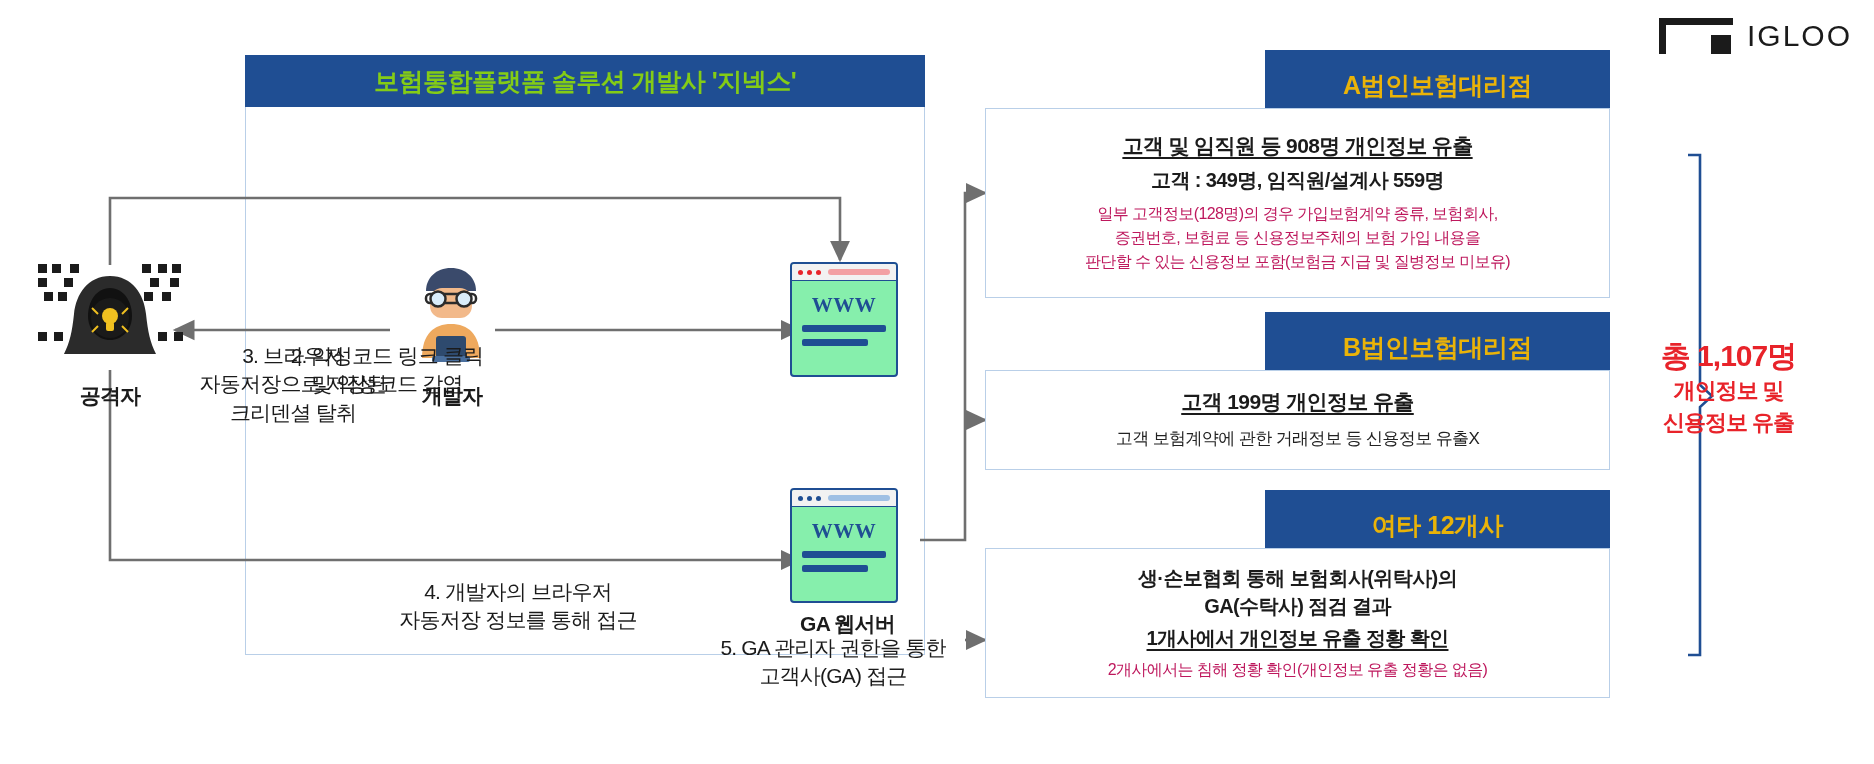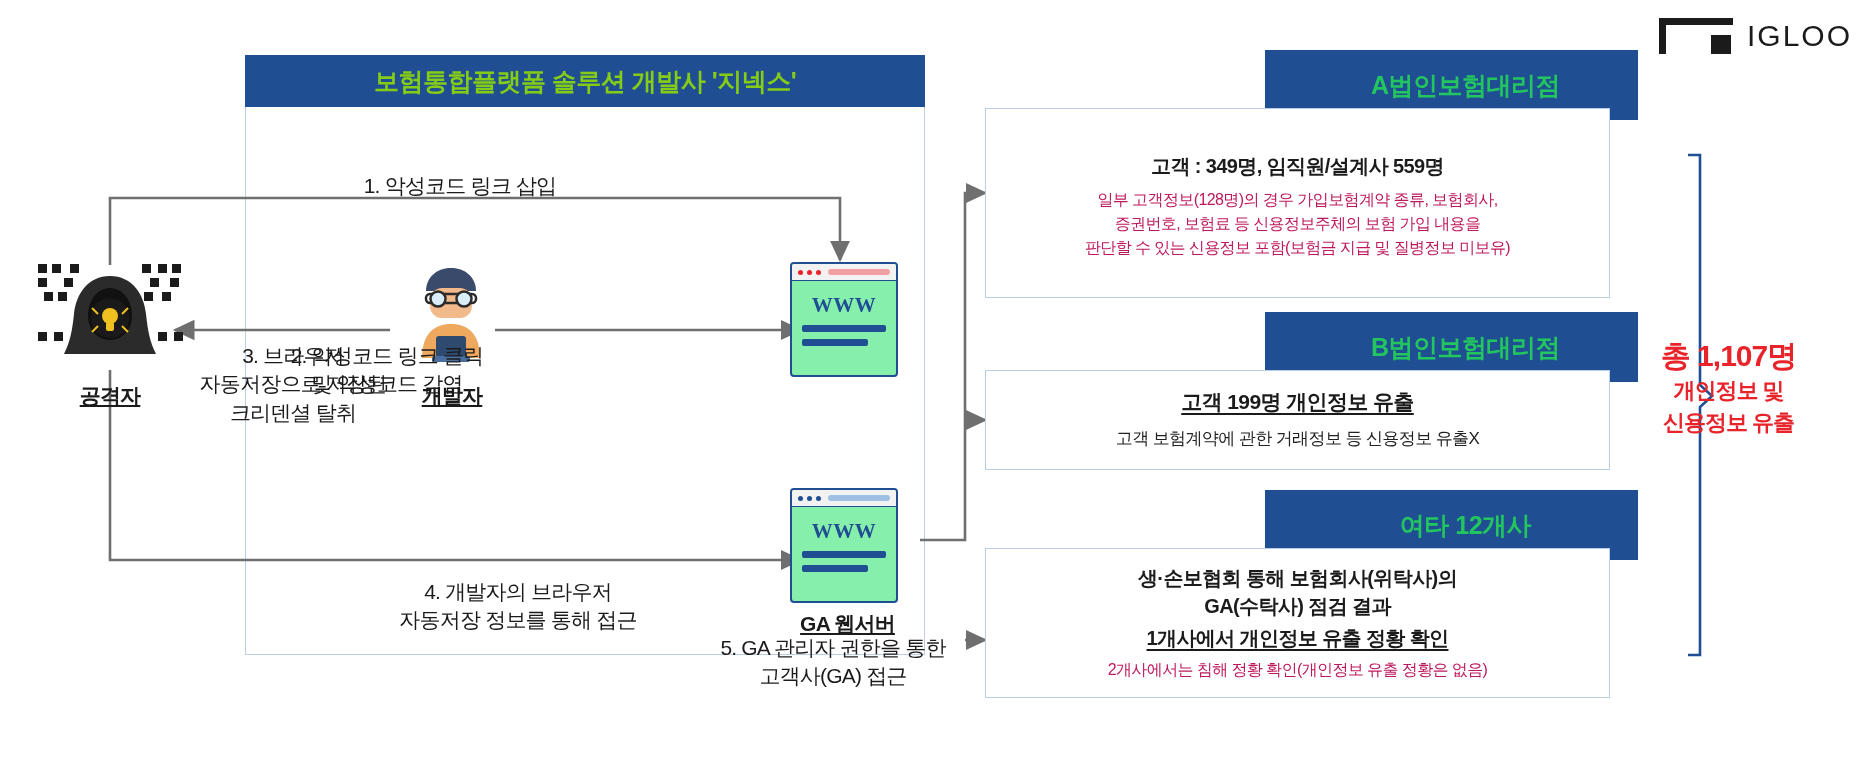--- a/index.html
+++ b/index.html
@@ -22,42 +22,42 @@
   .logo-mark .sq-white{position:absolute;left:7px;top:7px;width:44px;height:22px;background:#ffffff;}
   .logo-mark .sq-black{position:absolute;left:52px;top:17px;width:20px;height:19px;background:#1b1b1b;}
   .logo-text{font-size:30px;letter-spacing:2px;font-weight:400;color:#1b1b1b;}
 
   
   .dev-box{left:245px;top:55px;width:680px;height:600px;border:1.5px solid #b9cfe8;box-sizing:border-box;background:#fff;}
   .dev-header{left:245px;top:55px;width:680px;height:52px;background:#1f4e93;color:#84cc16;
      display:flex;align-items:center;justify-content:center;font-size:25px;font-weight:700;letter-spacing:-0.5px;}
 
   
-  .rhead{width:345px;height:70px;background:#1f4e93;color:#22c55e;display:flex;align-items:center;justify-content:center;
-     font-size:25px;font-weight:700;letter-spacing:-0.5px;padding-left:28px;}
+  .rhead{width:345px;height:70px;background:#1f4e93;color:#eab308;display:flex;align-items:center;justify-content:center;
+     font-size:25px;font-weight:700;letter-spacing:-0.5px;}
   .rbody{border:1.2px solid #b9cfe8;box-sizing:border-box;background:#fff;
      display:flex;flex-direction:column;align-items:center;justify-content:center;text-align:center;}
 
   .t-under{text-decoration:underline;text-underline-offset:4px;}
 
   .big-line{font-size:21px;font-weight:700;letter-spacing:-0.6px;margin:0;line-height:1.35;}
   .mid-line{font-size:20px;font-weight:700;letter-spacing:-0.6px;margin:0;line-height:1.4;}
   .small-line{font-size:16px;font-weight:400;letter-spacing:-0.6px;margin:0;line-height:1.5;color:#be185d;}
   .small-line2{font-size:17px;font-weight:400;letter-spacing:-0.6px;margin:0;line-height:1.5;color:#222;}
 
   
   .total{right:18px;top:338px;width:255px;text-align:center;color:#e8232a;}
   .total .t1{font-size:30px;font-weight:700;letter-spacing:-1px;line-height:1.2;}
   .total .t2{font-size:22px;font-weight:700;letter-spacing:-1px;line-height:1.35;margin-top:2px;}
 
   
   .step{font-size:21px;letter-spacing:-0.8px;line-height:1.35;text-align:center;color:#1b1b1b;}
 
   
-  .cap{font-size:21px;font-weight:700;letter-spacing:-0.8px;text-align:center;line-height:1.3;color:#1b1b1b;text-decoration:underline;}
+  .cap{font-size:21px;font-weight:700;letter-spacing:-0.8px;text-align:center;line-height:1.3;color:#1b1b1b;}
 
   
   .win{width:108px;height:115px;border:2.5px solid #1f4e93;border-radius:4px;background:#86efac;box-sizing:border-box;overflow:hidden;}
   .win .tb{height:17px;background:#f2f2f2;border-bottom:1.5px solid #1f4e93;display:flex;align-items:center;gap:4px;padding:0 6px;box-sizing:border-box;}
   .win .dot{width:5px;height:5px;border-radius:50%;}
   .win .urlbar{flex:1;height:6px;border-radius:3px;margin-left:3px;}
   .win .www{text-align:center;font-size:21px;font-weight:700;color:#1f4e93;letter-spacing:0.5px;margin-top:12px;font-family:"Liberation Serif",serif;}
   .win .ln{height:7px;background:#1f4e93;margin:7px 10px 0 10px;border-radius:2px;}
   .win .ln.short{margin-right:28px;}
 
@@ -179,21 +179,20 @@
       <span class="dot" style="background:#1f4e93"></span>
       <span class="dot" style="background:#1f4e93"></span>
       <span class="urlbar" style="background:#9fc0e4"></span>
     </div>
     <div class="www">WWW</div>
     <div class="ln"></div>
       <div class="ln short"></div>
   </div>
   <div class="abs cap" style="left:760px;top:610px;width:175px;">GA 웹서버</div>
 
-  <div class="abs step" style="left:250px;top:172px;width:420px;">1. 악성코드 링크 삽입</div>
 
   <div class="abs step" style="left:262px;top:342px;width:250px;">
     <div>2. 악성코드 링크 클릭</div>
     <div>및 악성코드 감염</div>
   </div>
 
   <div class="abs step" style="left:0;top:0;width:0;height:0;overflow:hidden"></div>
 
   <div class="abs step" style="left:178px;top:342px;width:230px;">
     <div>3. 브라우저</div>
@@ -206,20 +205,21 @@
     <div>자동저장 정보를 통해 접근</div>
   </div>
 
   <div class="abs step" style="left:648px;top:634px;width:370px;">
     <div>5. GA 관리자 권한을 통한</div>
     <div>고객사(GA) 접근</div>
   </div>
 
   <div class="abs rhead" style="left:1265px;top:50px;">A법인보험대리점</div>
   <div class="abs rbody" style="left:985px;top:108px;width:625px;height:190px;padding:10px 12px;">
+    <div class="big-line t-under">고객 및 임직원 등 908명 개인정보 유출</div>
     <div class="mid-line" style="margin-top:6px;">고객 : 349명, 임직원/설계사 559명</div>
     <div class="small-line" style="margin-top:8px;">일부 고객정보(128명)의 경우 가입보험계약 종류, 보험회사,</div>
     <div class="small-line">증권번호, 보험료 등 신용정보주체의 보험 가입 내용을</div>
     <div class="small-line">판단할 수 있는 신용정보 포함(보험금 지급 및 질병정보 미보유)</div>
   </div>
 
   <div class="abs rhead" style="left:1265px;top:312px;">B법인보험대리점</div>
   <div class="abs rbody" style="left:985px;top:370px;width:625px;height:100px;padding:8px 12px;">
     <div class="big-line t-under">고객 199명 개인정보 유출</div>
     <div class="small-line2" style="margin-top:10px;">고객 보험계약에 관한 거래정보 등 신용정보 유출X</div>

